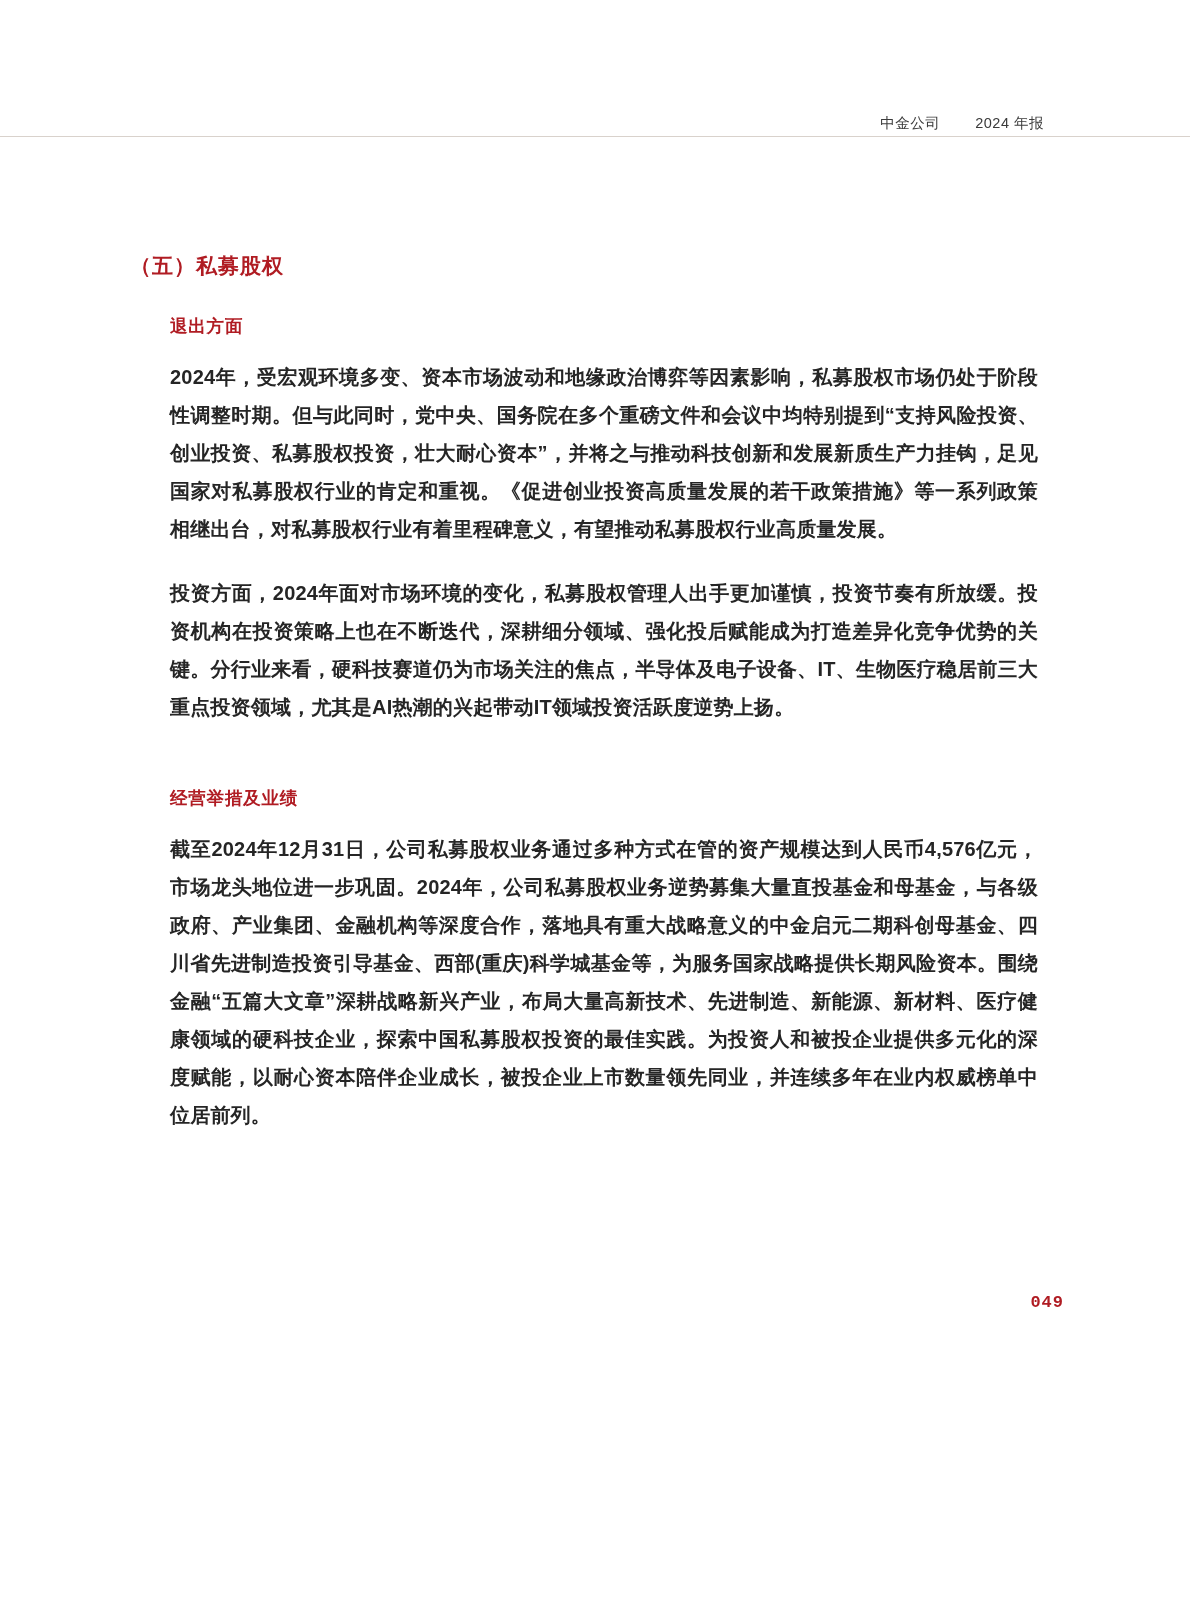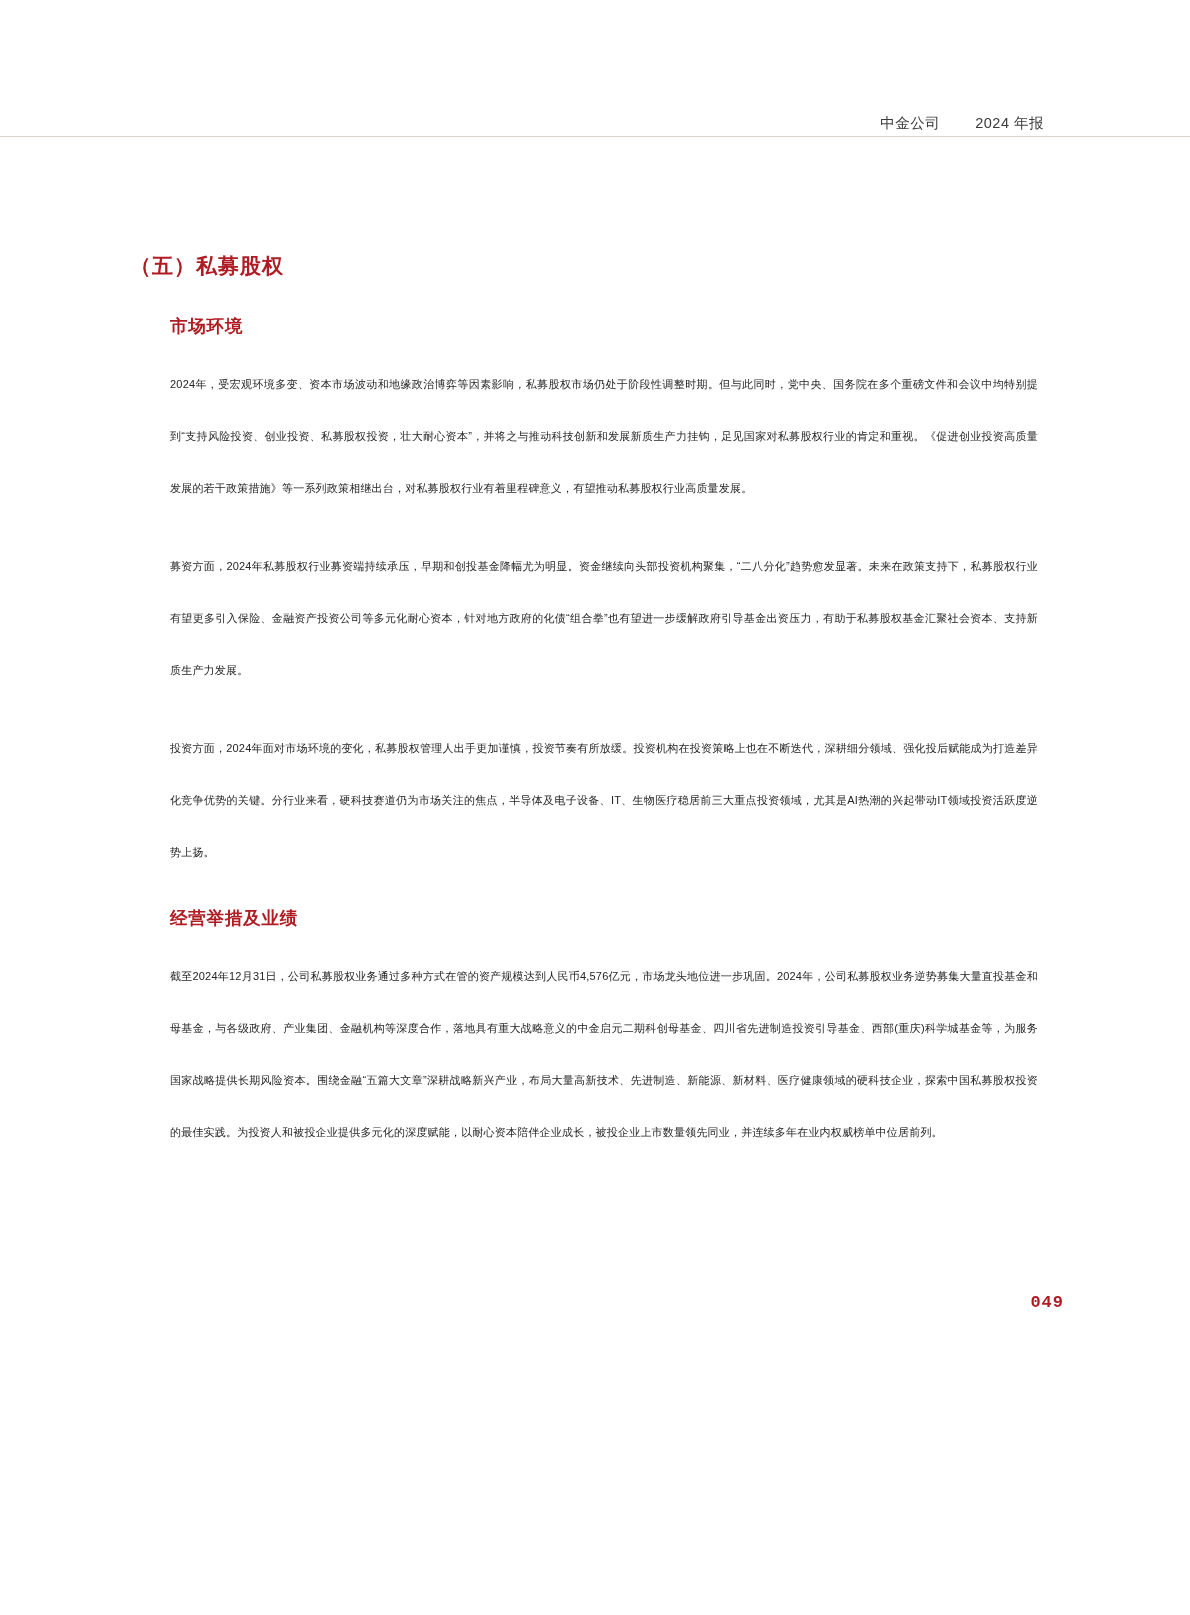--- a/index.html
+++ b/index.html
@@ -65,31 +65,32 @@
   }
   h3.sub-title {
     font-size: 17.5px;
     font-weight: bold;
     color: #b01c23;
     margin: 0 0 20px 0;
     letter-spacing: 0.8px;
     padding-left: 48px;
   }
   h3.sub-title.second {
-    margin-top: 28px;
+    margin-top: 60px;
   }
   p.para {
-    font-size: 11px;
-    line-height: 52px;
+    font-size: 20px;
+    line-height: 38px;
     margin: 0 0 26px 0;
     padding-left: 48px;
     text-align: justify;
     text-justify: inter-ideograph;
     color: #252525;
     letter-spacing: 0.2px;
+    font-weight: bold;
   }
   p.para:last-child { margin-bottom: 0; }
 
   
   .page-number {
     position: absolute;
     bottom: 78px;
     right: 126px;
     font-size: 17px;
     font-weight: bold;
@@ -109,24 +110,23 @@
       <span class="header-company">中金公司</span>
       <span class="sep"></span>
       <span class="header-report">2024 年报</span>
     </div>
   </div>
 
   <div class="content">
 
     <h2 class="section-title">（五）私募股权</h2>
 
-    <h3 class="sub-title">市场环境</h3>
+    <h3 class="sub-title">退出方面</h3>
 
     <p class="para">2024年，受宏观环境多变、资本市场波动和地缘政治博弈等因素影响，私募股权市场仍处于阶段性调整时期。但与此同时，党中央、国务院在多个重磅文件和会议中均特别提到“支持风险投资、创业投资、私募股权投资，壮大耐心资本”，并将之与推动科技创新和发展新质生产力挂钩，足见国家对私募股权行业的肯定和重视。《促进创业投资高质量发展的若干政策措施》等一系列政策相继出台，对私募股权行业有着里程碑意义，有望推动私募股权行业高质量发展。</p>
-    <p class="para">募资方面，2024年私募股权行业募资端持续承压，早期和创投基金降幅尤为明显。资金继续向头部投资机构聚集，“二八分化”趋势愈发显著。未来在政策支持下，私募股权行业有望更多引入保险、金融资产投资公司等多元化耐心资本，针对地方政府的化债“组合拳”也有望进一步缓解政府引导基金出资压力，有助于私募股权基金汇聚社会资本、支持新质生产力发展。</p>
     <p class="para">投资方面，2024年面对市场环境的变化，私募股权管理人出手更加谨慎，投资节奏有所放缓。投资机构在投资策略上也在不断迭代，深耕细分领域、强化投后赋能成为打造差异化竞争优势的关键。分行业来看，硬科技赛道仍为市场关注的焦点，半导体及电子设备、IT、生物医疗稳居前三大重点投资领域，尤其是AI热潮的兴起带动IT领域投资活跃度逆势上扬。</p>
 
     <h3 class="sub-title second">经营举措及业绩</h3>
 
     <p class="para">截至2024年12月31日，公司私募股权业务通过多种方式在管的资产规模达到人民币4,576亿元，市场龙头地位进一步巩固。2024年，公司私募股权业务逆势募集大量直投基金和母基金，与各级政府、产业集团、金融机构等深度合作，落地具有重大战略意义的中金启元二期科创母基金、四川省先进制造投资引导基金、西部(重庆)科学城基金等，为服务国家战略提供长期风险资本。围绕金融“五篇大文章”深耕战略新兴产业，布局大量高新技术、先进制造、新能源、新材料、医疗健康领域的硬科技企业，探索中国私募股权投资的最佳实践。为投资人和被投企业提供多元化的深度赋能，以耐心资本陪伴企业成长，被投企业上市数量领先同业，并连续多年在业内权威榜单中位居前列。</p>
 
   </div>
 
   <div class="page-number">049</div>
 

